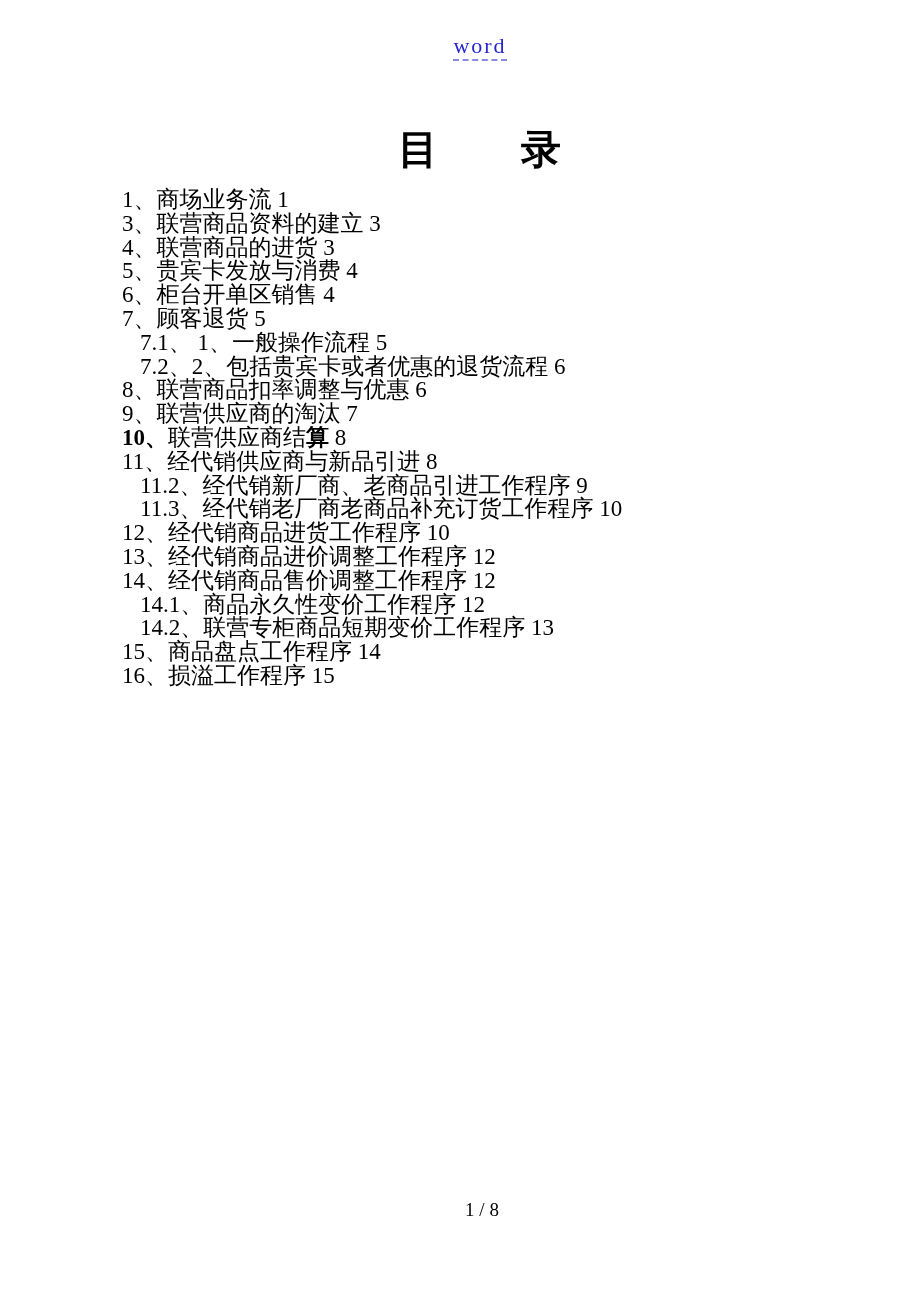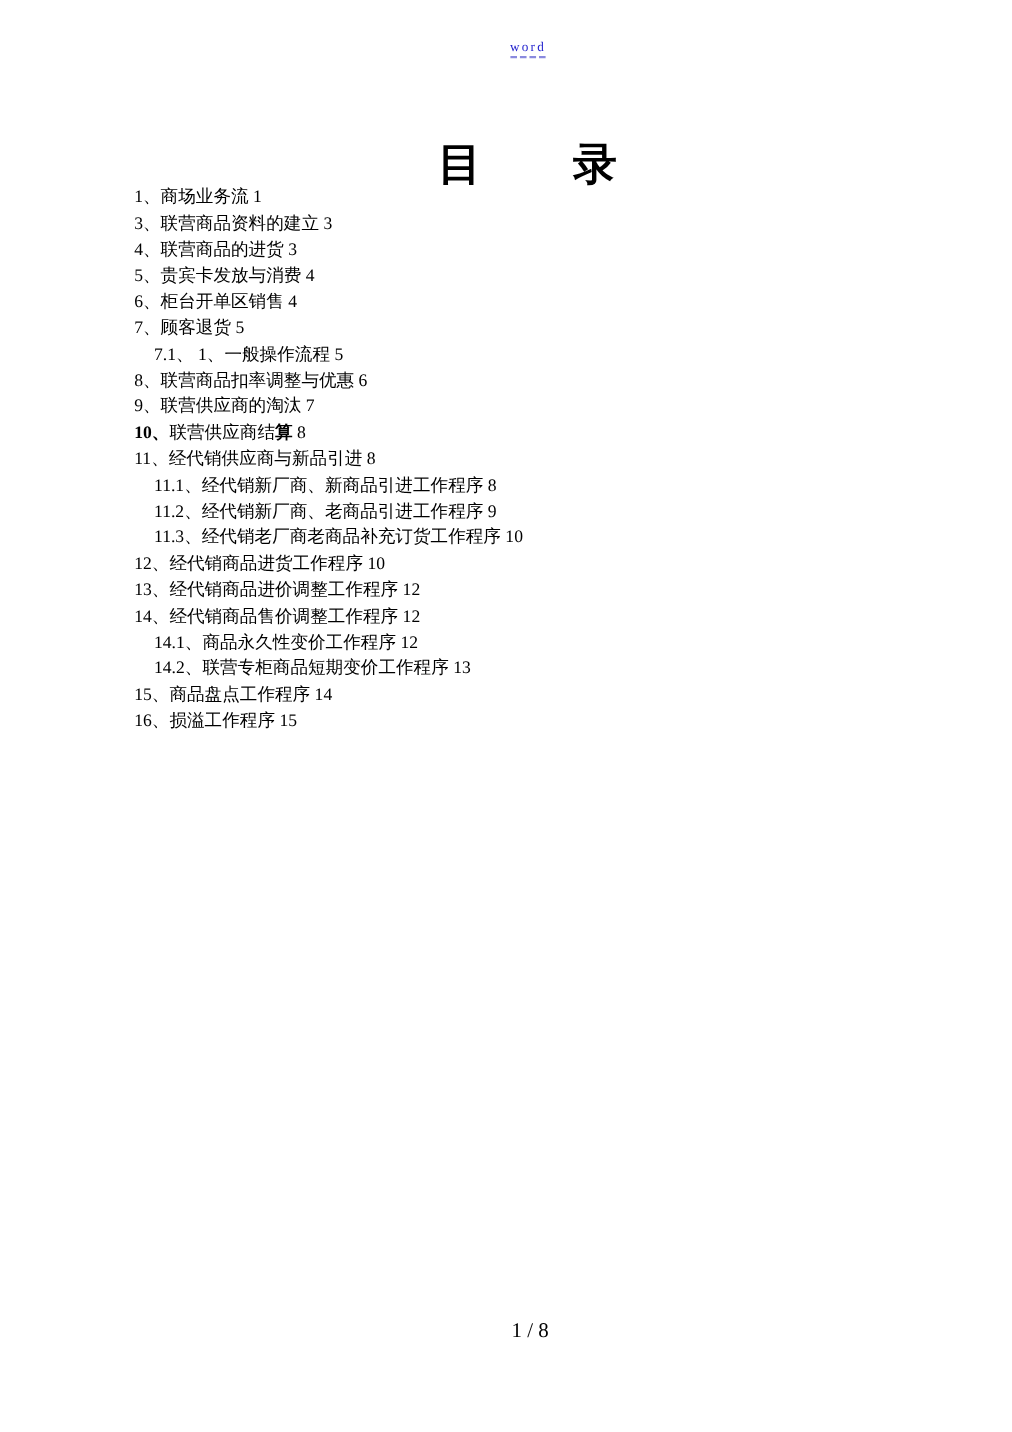--- a/index.html
+++ b/index.html
@@ -11,39 +11,39 @@
     position: relative;
     overflow: hidden;
   }
   .page { position: absolute; inset: 0; }
   .header {
     position: absolute; top: 33px; left: 20px; width: 920px;
     text-align: center;
   }
   .word-link {
     color: #2626cf;
-    font-size: 12px;
+    font-size: 22px;
     letter-spacing: 2px;
     line-height: 1.15;
     display: inline-block;
     border-bottom: 2px dashed #8a8ade;
     padding-bottom: 1px;
     cursor: pointer;
   }
   .title {
     position: absolute; top: 122px; left: 20px; width: 920px;
     margin: 0;
     text-align: center;
     font-size: 40px;
     font-weight: 700;
     letter-spacing: 1px;
   }
   .toc {
-    position: absolute; top: 168px; left: 122px;
-    font-size: 16px;
+    position: absolute; top: 188px; left: 122px;
+    font-size: 23px;
     line-height: 23.8px;
   }
   .toc-entry { white-space: pre; cursor: pointer; }
   .toc-entry.indent { margin-left: 18px; }
   .toc-entry .bold { font-weight: 700; font-family: Liberation Serif, serif; }
   .footer {
     position: absolute; top: 1199px; left: 22px; width: 920px;
     text-align: center;
     font-size: 19px;
   }
@@ -60,25 +60,25 @@
   <h1 class="title">目　　录</h1>
 
   <div class="toc">
       <div class="toc-entry"><span>1、商场业务流 1</span></div>
       <div class="toc-entry"><span>3、联营商品资料的建立 3</span></div>
       <div class="toc-entry"><span>4、联营商品的进货 3</span></div>
       <div class="toc-entry"><span>5、贵宾卡发放与消费 4</span></div>
       <div class="toc-entry"><span>6、柜台开单区销售 4</span></div>
       <div class="toc-entry"><span>7、顾客退货 5</span></div>
       <div class="toc-entry indent"><span>7.1、 1、一般操作流程 5</span></div>
+      <div class="toc-entry indent"><span>7.2、2、包括贵宾卡或者优惠的退货流程 6</span></div>
       <div class="toc-entry"><span>8、联营商品扣率调整与优惠 6</span></div>
       <div class="toc-entry"><span>9、联营供应商的淘汰 7</span></div>
       <div class="toc-entry"><span class="bold">10、</span><span>联营供应商结</span><span class="bold">算</span><span> 8</span></div>
       <div class="toc-entry"><span>11、经代销供应商与新品引进 8</span></div>
-      <div class="toc-entry indent"><span>11.1、经代销新厂商、新商品引进工作程序 8</span></div>
       <div class="toc-entry indent"><span>11.2、经代销新厂商、老商品引进工作程序 9</span></div>
       <div class="toc-entry indent"><span>11.3、经代销老厂商老商品补充订货工作程序 10</span></div>
       <div class="toc-entry"><span>12、经代销商品进货工作程序 10</span></div>
       <div class="toc-entry"><span>13、经代销商品进价调整工作程序 12</span></div>
       <div class="toc-entry"><span>14、经代销商品售价调整工作程序 12</span></div>
       <div class="toc-entry indent"><span>14.1、商品永久性变价工作程序 12</span></div>
       <div class="toc-entry indent"><span>14.2、联营专柜商品短期变价工作程序 13</span></div>
       <div class="toc-entry"><span>15、商品盘点工作程序 14</span></div>
       <div class="toc-entry"><span>16、损溢工作程序 15</span></div>
     </div>

